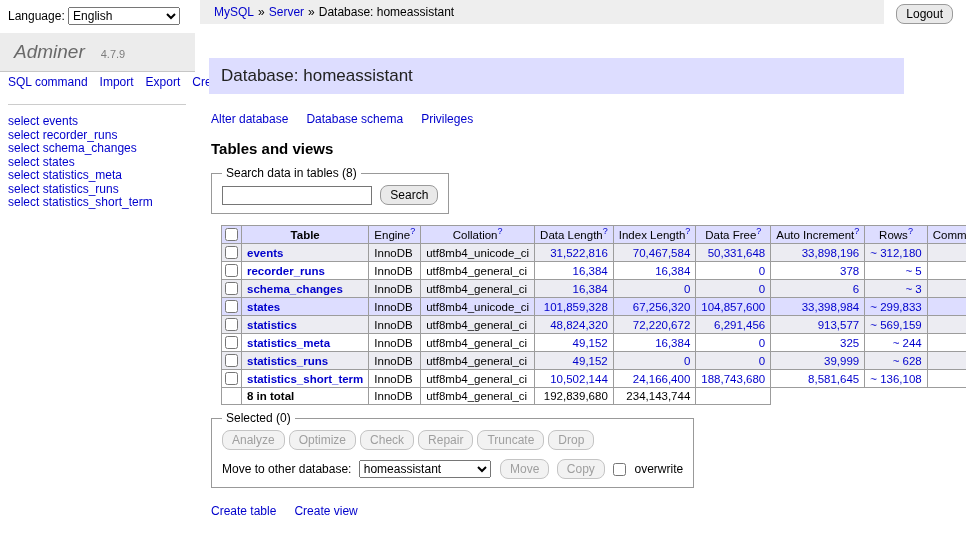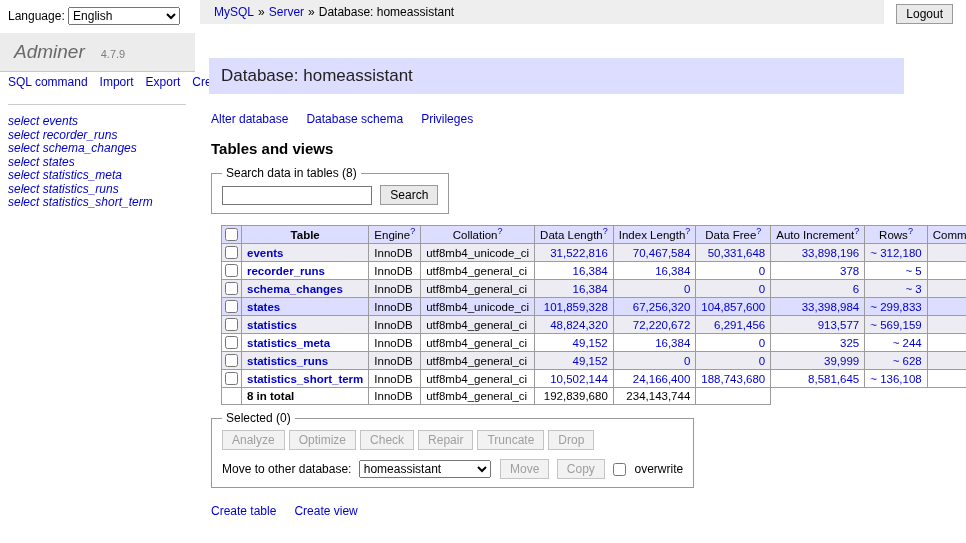--- a/index.html
+++ b/index.html
@@ -33,21 +33,21 @@
   .db-row { margin: 20px 8px 10px; white-space: nowrap; }
   .db-row select { width: 126px; font-size: 12px; }
   .menu-actions {
     width: 178px;
     margin: 0 0 0 8px;
     padding: 2px 0 13px;
     border-bottom: 1px solid #ccc;
     line-height: 17px;
   }
   .menu-actions a { margin-right: 12px; white-space: nowrap; }
-  .table-list { margin: 10px 8px; font-style: italic; }
+  .table-list { margin: 10px 8px; }
   .table-list a { display: block; line-height: 13.5px; white-space: nowrap; }
 
   
   .top-row { display: flex; align-items: flex-end; }
   .breadcrumb {
     flex: 1 1 auto;
     background: #eeeeee;
     padding: 5px 14px;
     height: 24px;
     margin-left: 5px;
@@ -76,21 +76,21 @@
   .search-fieldset input[type="text"] {
     width: 150px; height: 19px;
     border: 1px solid #767676;
     padding: 1px 4px; font-size: 12px; font-family: inherit;
   }
   button {
     font-family: inherit; font-size: 12px;
     padding: 2px 9px;
     background: #e9e9e9;
     border: 1px solid #9a9a9a;
-    border-radius: 0;
+    border-radius: 8px;
     color: #000;
   }
   button:disabled { color: #9f9f9f; background: #f2f2f2; border-color: #c4c4c4; }
   .search-fieldset button { margin-left: 5px; }
 
   
   table.tables {
     border-collapse: collapse;
     margin: 11px 0 0 10px;
     font-size: 11.5px;

